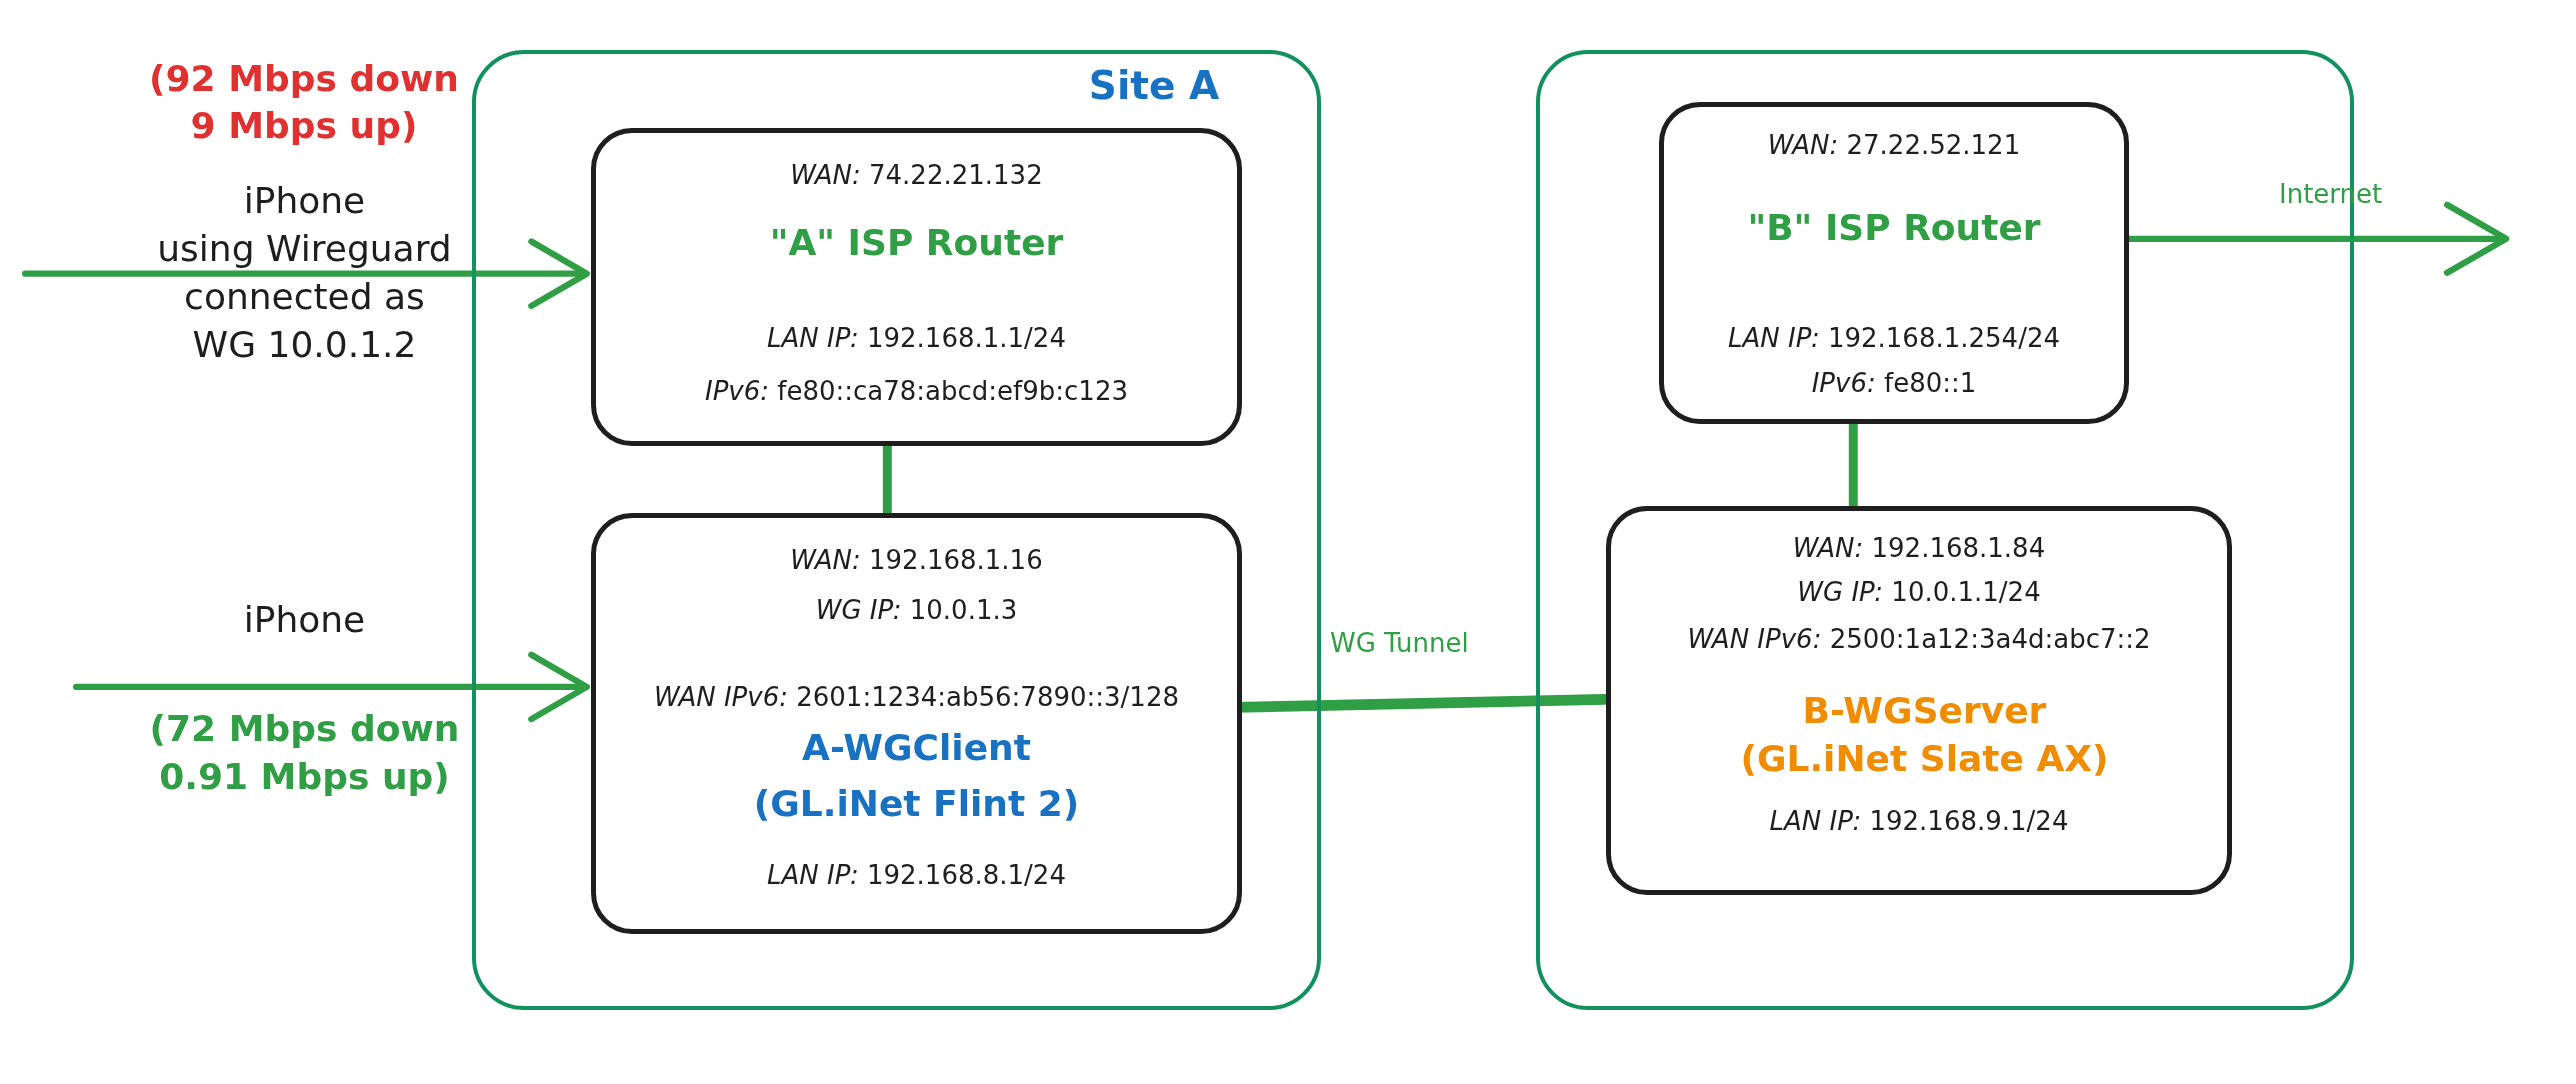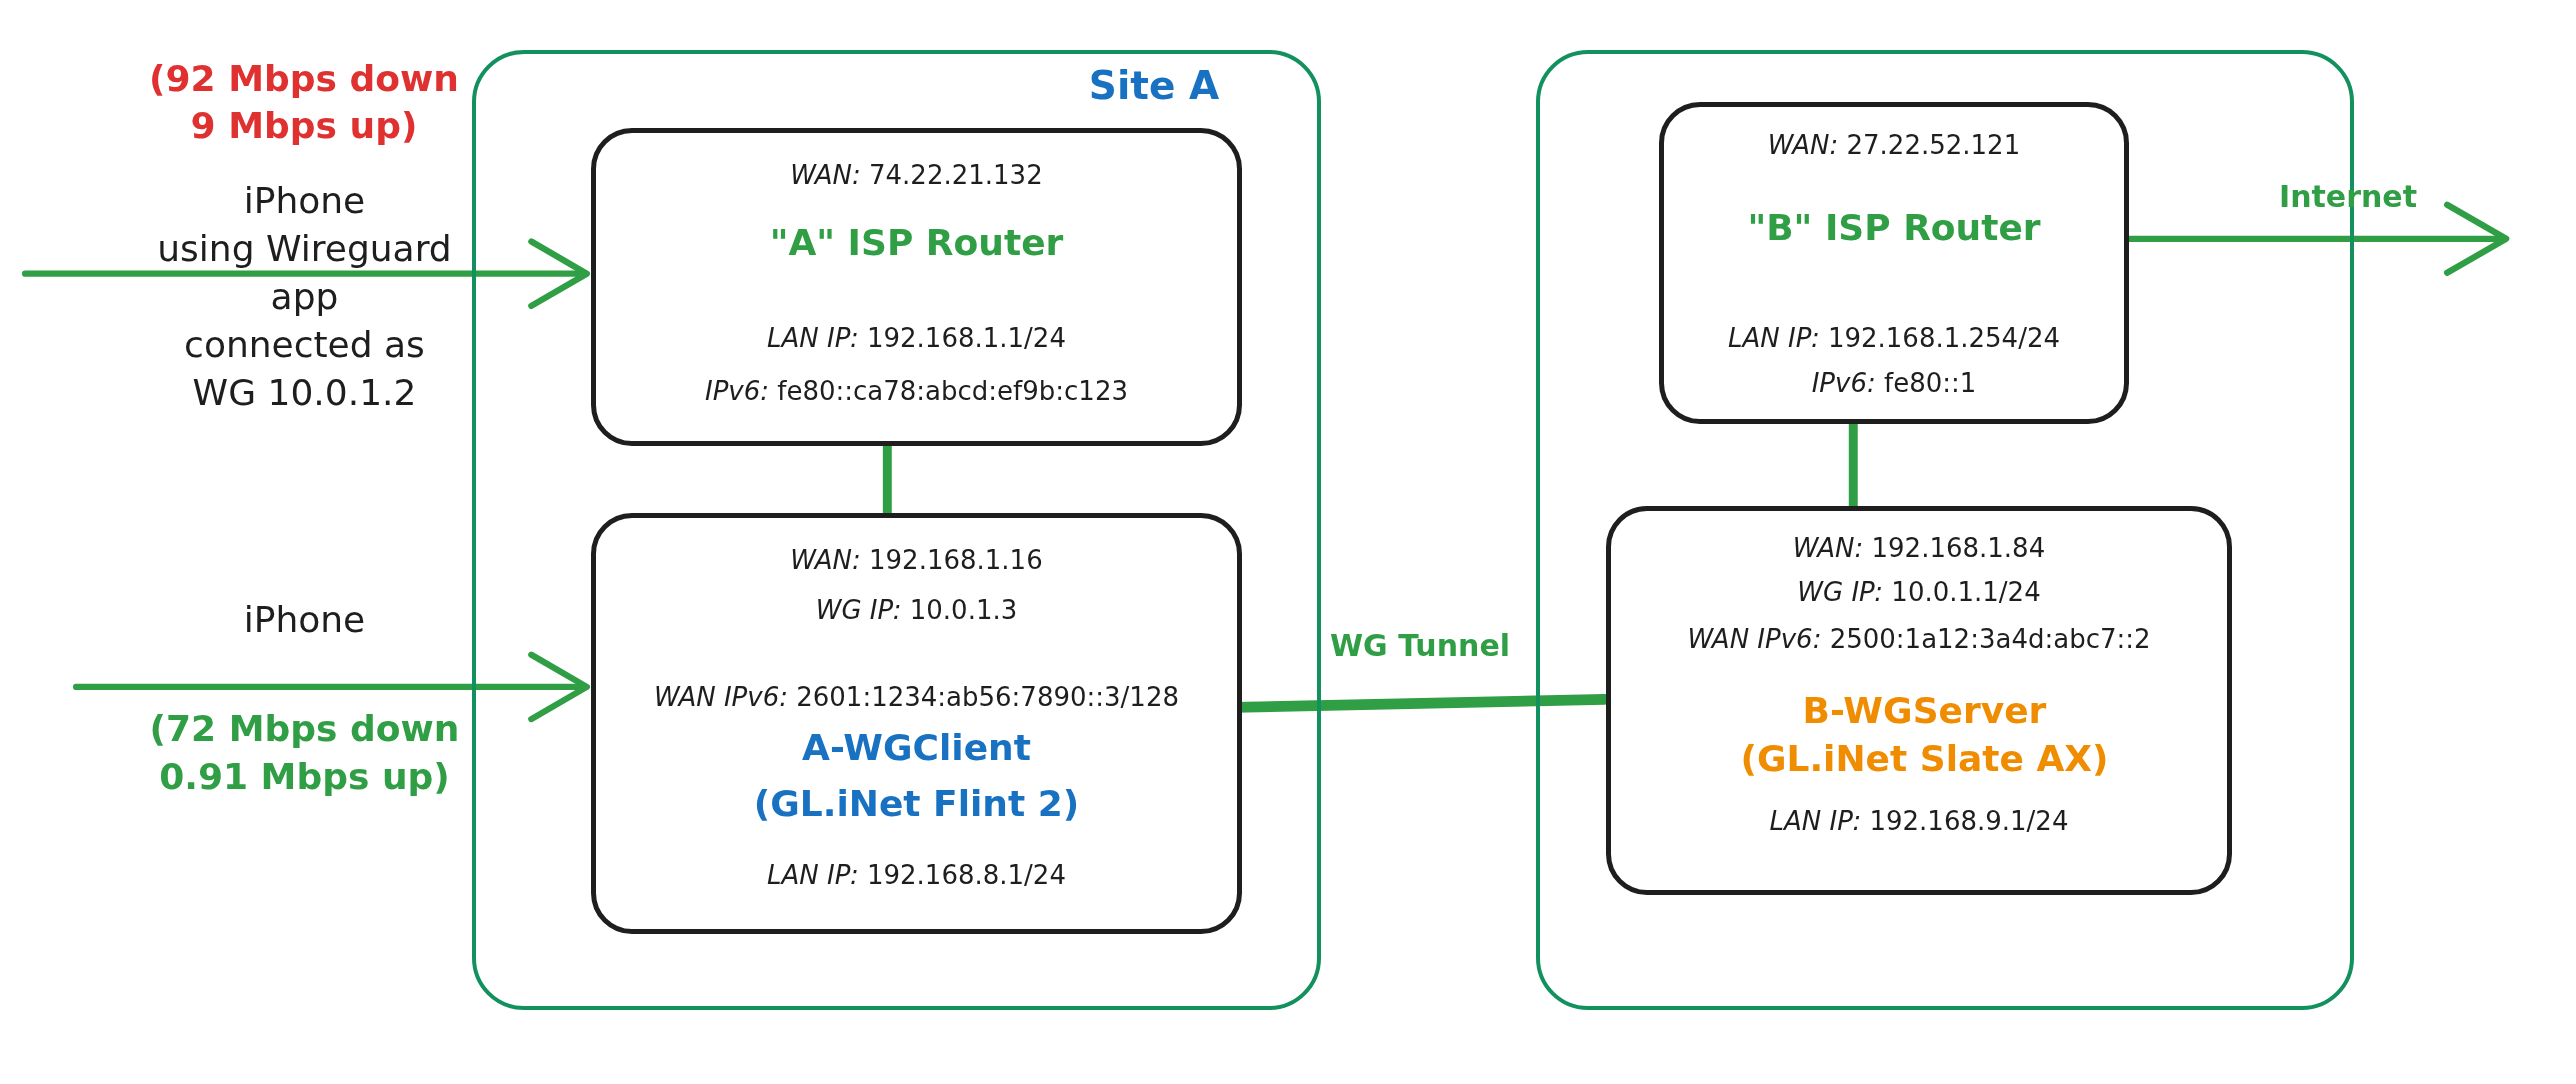--- a/index.html
+++ b/index.html
@@ -60,21 +60,21 @@
     text-align:center;
     font-size:36px;
     line-height:48px;
     white-space:nowrap;
   }
   .annot.red{color:var(--red);font-weight:600;line-height:47px;}
   .annot.green{color:var(--green-accent);font-weight:600;}
   .annot.black{color:var(--ink);}
   .edge-label{
     position:absolute;
-    font-size:30px;font-weight:700;
+    font-size:26px;font-weight:400;
     color:var(--green-accent);
     white-space:nowrap;
   }
   svg.overlay{
     position:absolute;left:0;top:0;
     width:2576px;height:1084px;
     pointer-events:none;
   }
   svg.overlay .wire{stroke:var(--green-accent);fill:none;stroke-linecap:round;stroke-linejoin:round;}
 </style>
@@ -102,21 +102,20 @@
   </svg>
 
   <div class="annot red" style="left:107px;top:55px;width:394px;">
     <div>(92 Mbps down</div>
     <div>9 Mbps up)</div>
   </div>
 
   <div class="annot black" style="left:54px;top:177px;width:501px;">
     <div>iPhone</div>
     <div>using Wireguard</div>
-    <div>app</div>
     <div>connected as</div>
     <div>WG 10.0.1.2</div>
   </div>
 
   <div class="annot black" style="left:54px;top:596px;width:501px;">iPhone</div>
 
   <div class="annot green" style="left:54px;top:705px;width:501px;">
     <div>(72 Mbps down</div>
     <div>0.91 Mbps up)</div>
   </div>

